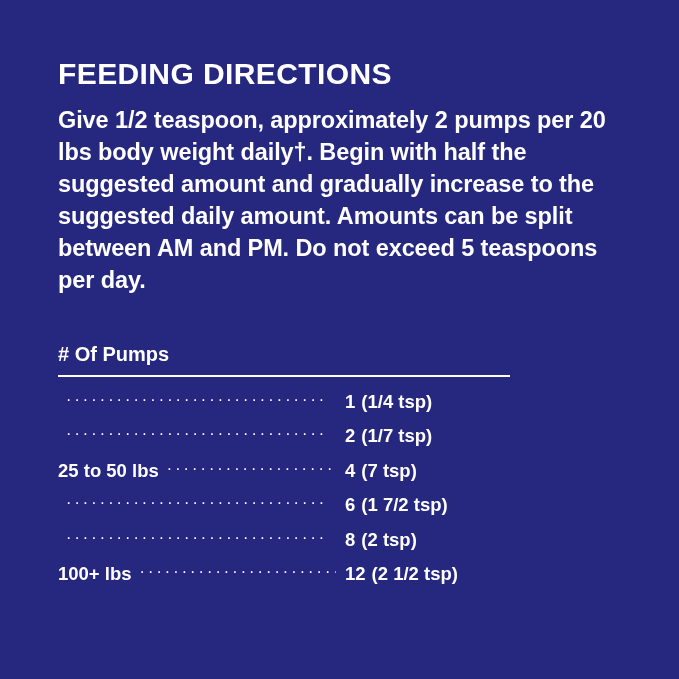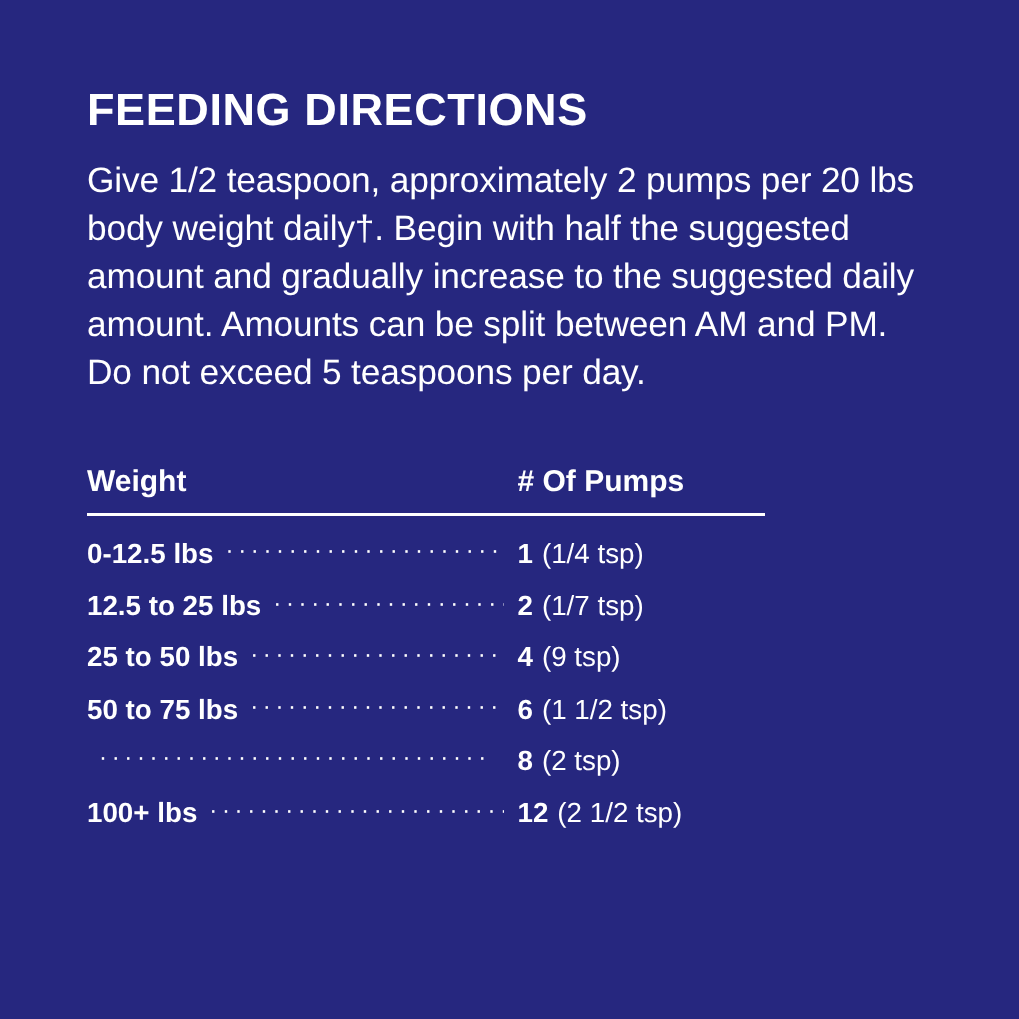--- a/index.html
+++ b/index.html
@@ -28,21 +28,21 @@
     font-size: 30px;
     font-weight: bold;
     letter-spacing: 0.4px;
     line-height: 1.05;
     margin: 0 0 14px 0;
     text-transform: uppercase;
   }
   .intro {
     font-size: 23.5px;
     line-height: 1.37;
-    font-weight: 400;
+    font-weight: 700;
     margin: 0;
     max-width: 580px;
     letter-spacing: -0.1px;
   }
   .table-wrap {
     margin-top: 46px;
     width: 452px;
   }
   .table-head {
     display: flex;
@@ -92,82 +92,78 @@
   .row-right {
     flex: 1;
     display: flex;
     align-items: baseline;
   }
   .pump-count {
     font-weight: bold;
     margin-right: 6px;
   }
   .pump-note {
-    font-weight: 400;
+    font-weight: 700;
   }
 </style>
 </head>
 <body>
 
 <div class="panel">
 
   <h1 class="heading">FEEDING DIRECTIONS</h1>
 
   <p class="intro">Give 1/2 teaspoon, approximately 2 pumps per 20 lbs body weight daily†. Begin with half the suggested amount and gradually increase to the suggested daily amount.  Amounts can be split between  AM and PM. Do not exceed 5 teaspoons per day.</p>
 
   <div class="table-wrap">
 
     <div class="table-head">
-      <div class="col-weight">Weight</div>
       <div class="col-pumps"># Of Pumps</div>
     </div>
 
     <div class="rows">
 
       <div class="row">
         <div class="row-left">
-          <span class="row-label">0-12.5 lbs</span>
           <span class="dots">·······························</span>
         </div>
         <div class="row-right">
           <span class="pump-count">1</span>
           <span class="pump-note">(1/4 tsp)</span>
         </div>
       </div>
 
       <div class="row">
         <div class="row-left">
-          <span class="row-label">12.5 to 25 lbs</span>
           <span class="dots">·······························</span>
         </div>
         <div class="row-right">
           <span class="pump-count">2</span>
           <span class="pump-note">(1/7 tsp)</span>
         </div>
       </div>
 
       <div class="row">
         <div class="row-left">
           <span class="row-label">25 to 50 lbs</span>
           <span class="dots">·······························</span>
         </div>
         <div class="row-right">
           <span class="pump-count">4</span>
-          <span class="pump-note">(9 tsp)</span>
+          <span class="pump-note">(7 tsp)</span>
         </div>
       </div>
 
       <div class="row">
         <div class="row-left">
-          <span class="row-label">50 to 75 lbs</span>
           <span class="dots">·······························</span>
         </div>
         <div class="row-right">
           <span class="pump-count">6</span>
-          <span class="pump-note">(1 1/2 tsp)</span>
+          <span class="pump-note">(1 7/2 tsp)</span>
         </div>
       </div>
 
       <div class="row">
         <div class="row-left">
           <span class="dots">·······························</span>
         </div>
         <div class="row-right">
           <span class="pump-count">8</span>
           <span class="pump-note">(2 tsp)</span>

